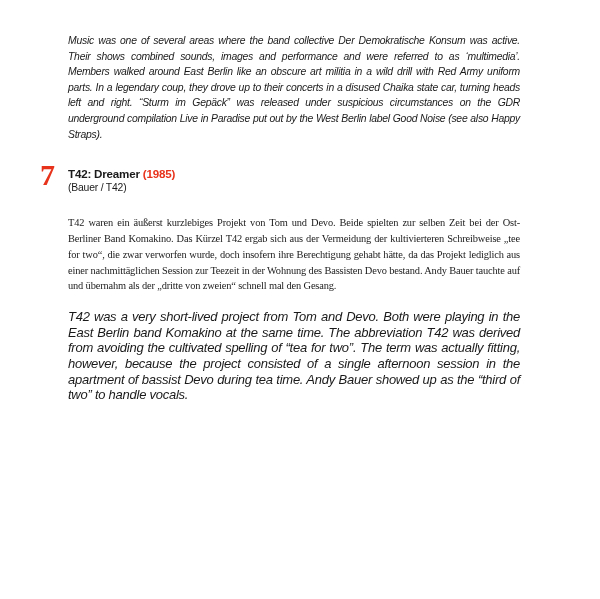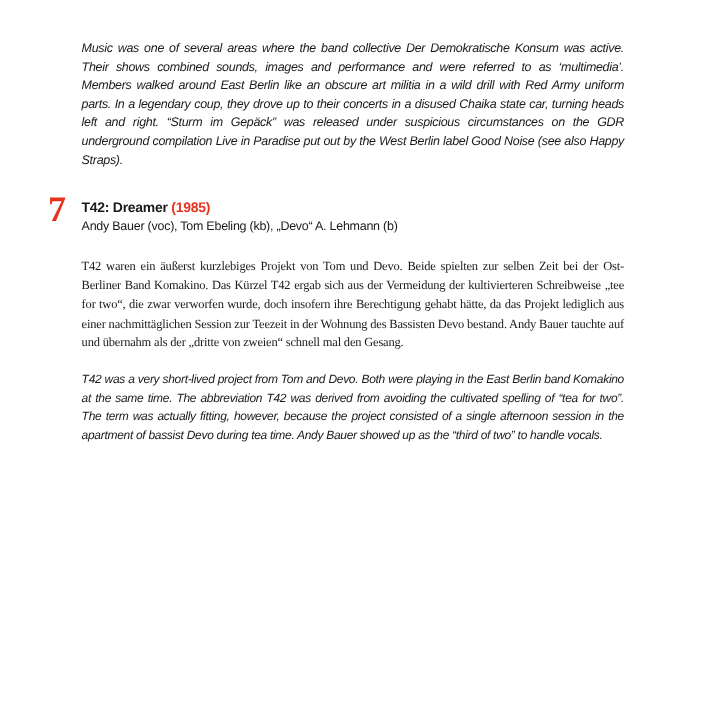--- a/index.html
+++ b/index.html
@@ -78,42 +78,42 @@
   .body-de {
     margin-top: 15px;
     font-size: 10.4px;
     line-height: 15.8px;
     text-align: justify;
     letter-spacing: -0.15px;
     font-family: Liberation Serif, serif;
   }
   .body-en {
     margin-top: 15px;
-    font-size: 10px;
+    font-size: 13px;
     line-height: 15.6px;
     text-align: justify;
     font-style: italic;
     letter-spacing: -0.25px;
   }
 </style>
 </head>
 <body>
 
 <div class="page">
   <div class="content">
 
     <p class="para italic intro-para">Music was one of several areas where the band collective Der Demokratische Konsum was active. Their shows combined sounds, images and performance and were referred to as ‘multimedia’. Members walked around East Berlin like an obscure art militia in a wild drill with Red Army uniform parts. In a legendary coup, they drove up to their concerts in a disused Chaika state car, turning heads left and right. “Sturm im Gepäck” was released under suspicious circumstances on the GDR underground compilation Live in Paradise put out by the West Berlin label Good Noise (see also Happy Straps).</p>
 
     <div class="entry-head">
       <div class="track-number">7</div>
       <div class="title-line">
         <span>T42: Dreamer</span>
         <span class="title-year">(1985)</span>
       </div>
-      <div class="performers-line">Andy Bauer (voc), Tom Ebeling (kb), „Devo“ A. Lehmann (b)</div>
+      <div class="credit-line">(Bauer / T42)</div>
     </div>
 
     <p class="para body-de">T42 waren ein äußerst kurzlebiges Projekt von Tom und Devo. Beide spielten zur selben Zeit bei der Ost-Berliner Band Komakino. Das Kürzel T42 ergab sich aus der Vermeidung der kultivierteren Schreibweise „tee for two“, die zwar verworfen wurde, doch insofern ihre Berechtigung gehabt hätte, da das Projekt lediglich aus einer nachmittäglichen Session zur Teezeit in der Wohnung des Bassisten Devo bestand. Andy Bauer tauchte auf und übernahm als der „dritte von zweien“ schnell mal den Gesang.</p>
 
     <p class="para body-en">T42 was a very short-lived project from Tom and Devo. Both were playing in the East Berlin band Komakino at the same time. The abbreviation T42 was derived from avoiding the cultivated spelling of “tea for two”. The term was actually fitting, however, because the project consisted of a single afternoon session in the apartment of bassist Devo during tea time. Andy Bauer showed up as the “third of two” to handle vocals.</p>
 
   </div>
 </div>
 
 </body></html>

